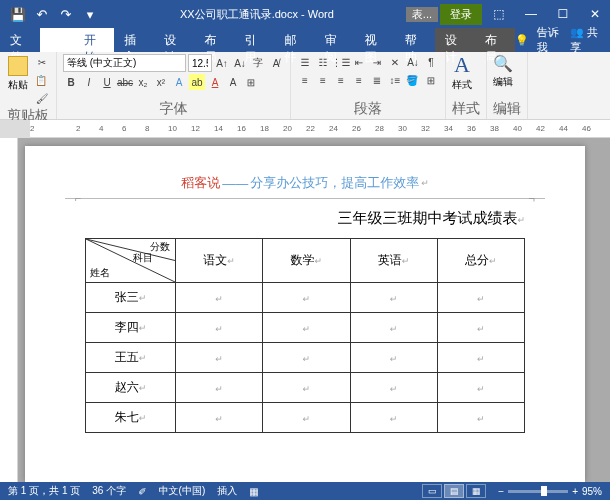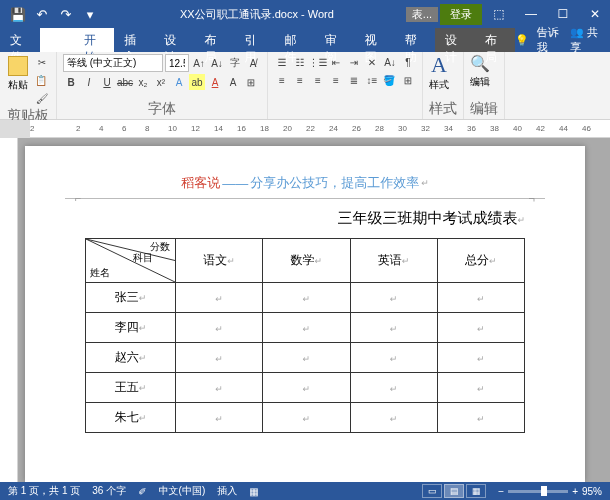--- a/index.html
+++ b/index.html
@@ -22,21 +22,21 @@
 
 .ribbon { height: 68px; background: #f3f3f3; border-bottom: 1px solid #d4d4d4; display: flex; font-size: 10px; }
 .ribbon-group { border-right: 1px solid #e0e0e0; padding: 2px 6px 1px; display: flex; flex-direction: column; }
 .ribbon-group-content { flex: 1; display: flex; align-items: flex-start; gap: 4px; }
 .ribbon-group-label { text-align: center; font-size: 14px; color: #666; padding-top: 1px; }
 .big-btn { display: flex; flex-direction: column; align-items: center; gap: 2px; padding: 2px; }
 .big-btn-icon { width: 20px; height: 20px; background: #f8d568; border: 1px solid #c8a030; }
 .font-controls { display: flex; flex-direction: column; gap: 2px; }
 .font-row { display: flex; gap: 2px; align-items: center; }
 .font-select { border: 1px solid #c0c0c0; background: white; font-size: 10px; padding: 1px 3px; height: 18px; }
-.font-name { width: 100px; }
+.font-name { width: 123px; }
 .font-size { width: 24px; }
 .mini-btn { width: 16px; height: 16px; display: flex; align-items: center; justify-content: center; border: 1px solid transparent; font-size: 10px; color: #444; }
 .styles-btn { display: flex; flex-direction: column; align-items: center; gap: 2px; }
 .style-a { font-size: 22px; font-family: serif; color: #2b579a; line-height: 22px; }
 .edit-icon { font-size: 16px; }
 
 .ruler { height: 18px; background: white; border-bottom: 1px solid #d4d4d4; position: relative; font-size: 8px; color: #666; display: flex; align-items: center; padding-left: 30px; }
 .ruler-dark { position: absolute; left: 0; top: 0; width: 30px; height: 18px; background: #dcdcdc; }
 .ruler-tick { position: absolute; top: 4px; }
 
@@ -175,20 +175,21 @@
           <span class="mini-btn">≡</span>
           <span class="mini-btn">≡</span>
           <span class="mini-btn">≡</span>
           <span class="mini-btn">≣</span>
           <span class="mini-btn">↕≡</span>
           <span class="mini-btn">🪣</span>
           <span class="mini-btn">⊞</span>
         </div>
       </div>
     </div>
+    <div class="ribbon-group-label">段落</div>
   </div>
 
   <div class="ribbon-group">
     <div class="ribbon-group-content">
       <div class="styles-btn">
         <div class="style-a">A</div>
         <span>样式</span>
       </div>
     </div>
     <div class="ribbon-group-label">样式</div>
@@ -274,28 +275,28 @@
             <td><span class="mark">↵</span></td>
           </tr>
       <tr>
             <td><span>李四</span><span class="mark">↵</span></td>
             <td><span class="mark">↵</span></td>
             <td><span class="mark">↵</span></td>
             <td><span class="mark">↵</span></td>
             <td><span class="mark">↵</span></td>
           </tr>
       <tr>
+            <td><span>王五</span><span class="mark">↵</span></td>
+            <td><span class="mark">↵</span></td>
+            <td><span class="mark">↵</span></td>
+            <td><span class="mark">↵</span></td>
+            <td><span class="mark">↵</span></td>
+          </tr>
+      <tr>
             <td><span>赵六</span><span class="mark">↵</span></td>
-            <td><span class="mark">↵</span></td>
-            <td><span class="mark">↵</span></td>
-            <td><span class="mark">↵</span></td>
-            <td><span class="mark">↵</span></td>
-          </tr>
-      <tr>
-            <td><span>王五</span><span class="mark">↵</span></td>
             <td><span class="mark">↵</span></td>
             <td><span class="mark">↵</span></td>
             <td><span class="mark">↵</span></td>
             <td><span class="mark">↵</span></td>
           </tr>
       <tr>
             <td><span>朱七</span><span class="mark">↵</span></td>
             <td><span class="mark">↵</span></td>
             <td><span class="mark">↵</span></td>
             <td><span class="mark">↵</span></td>

